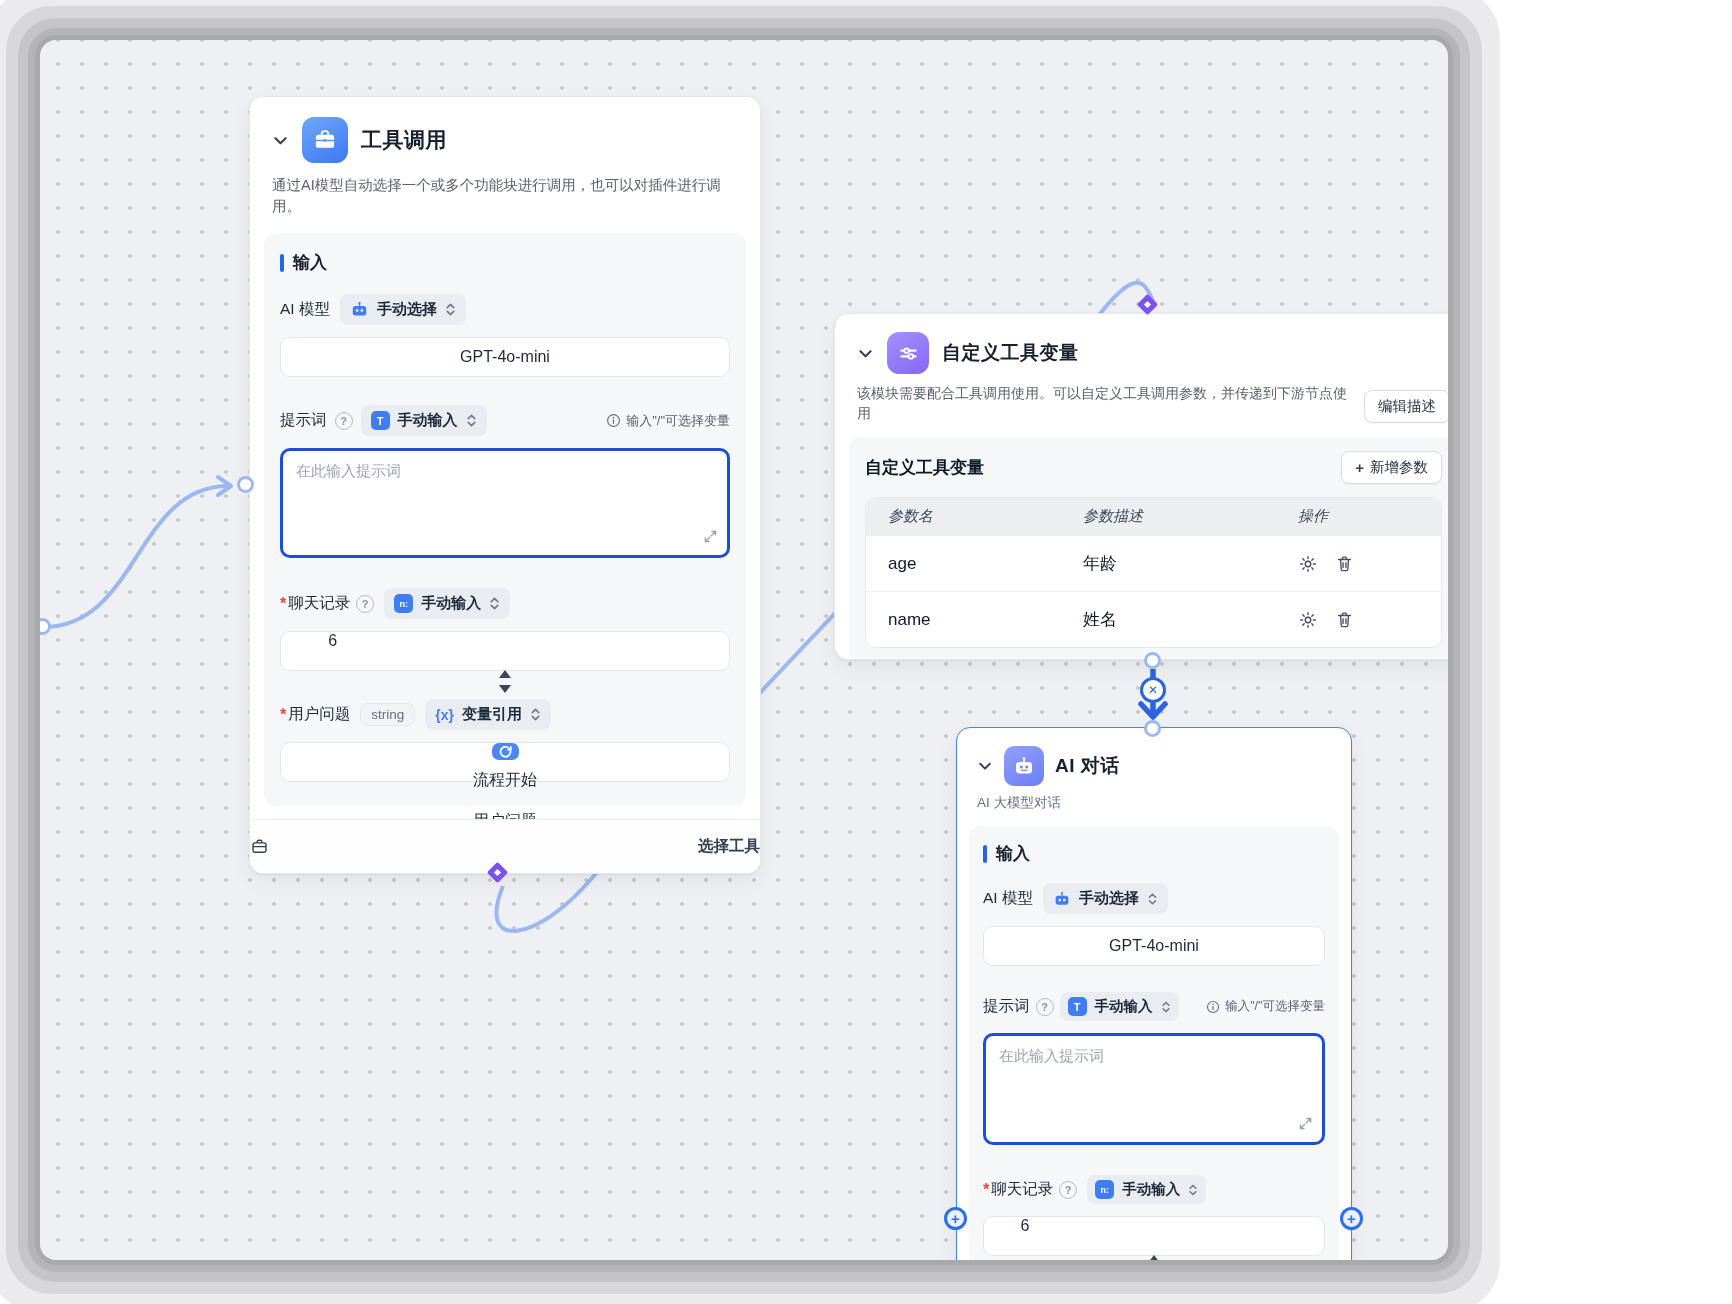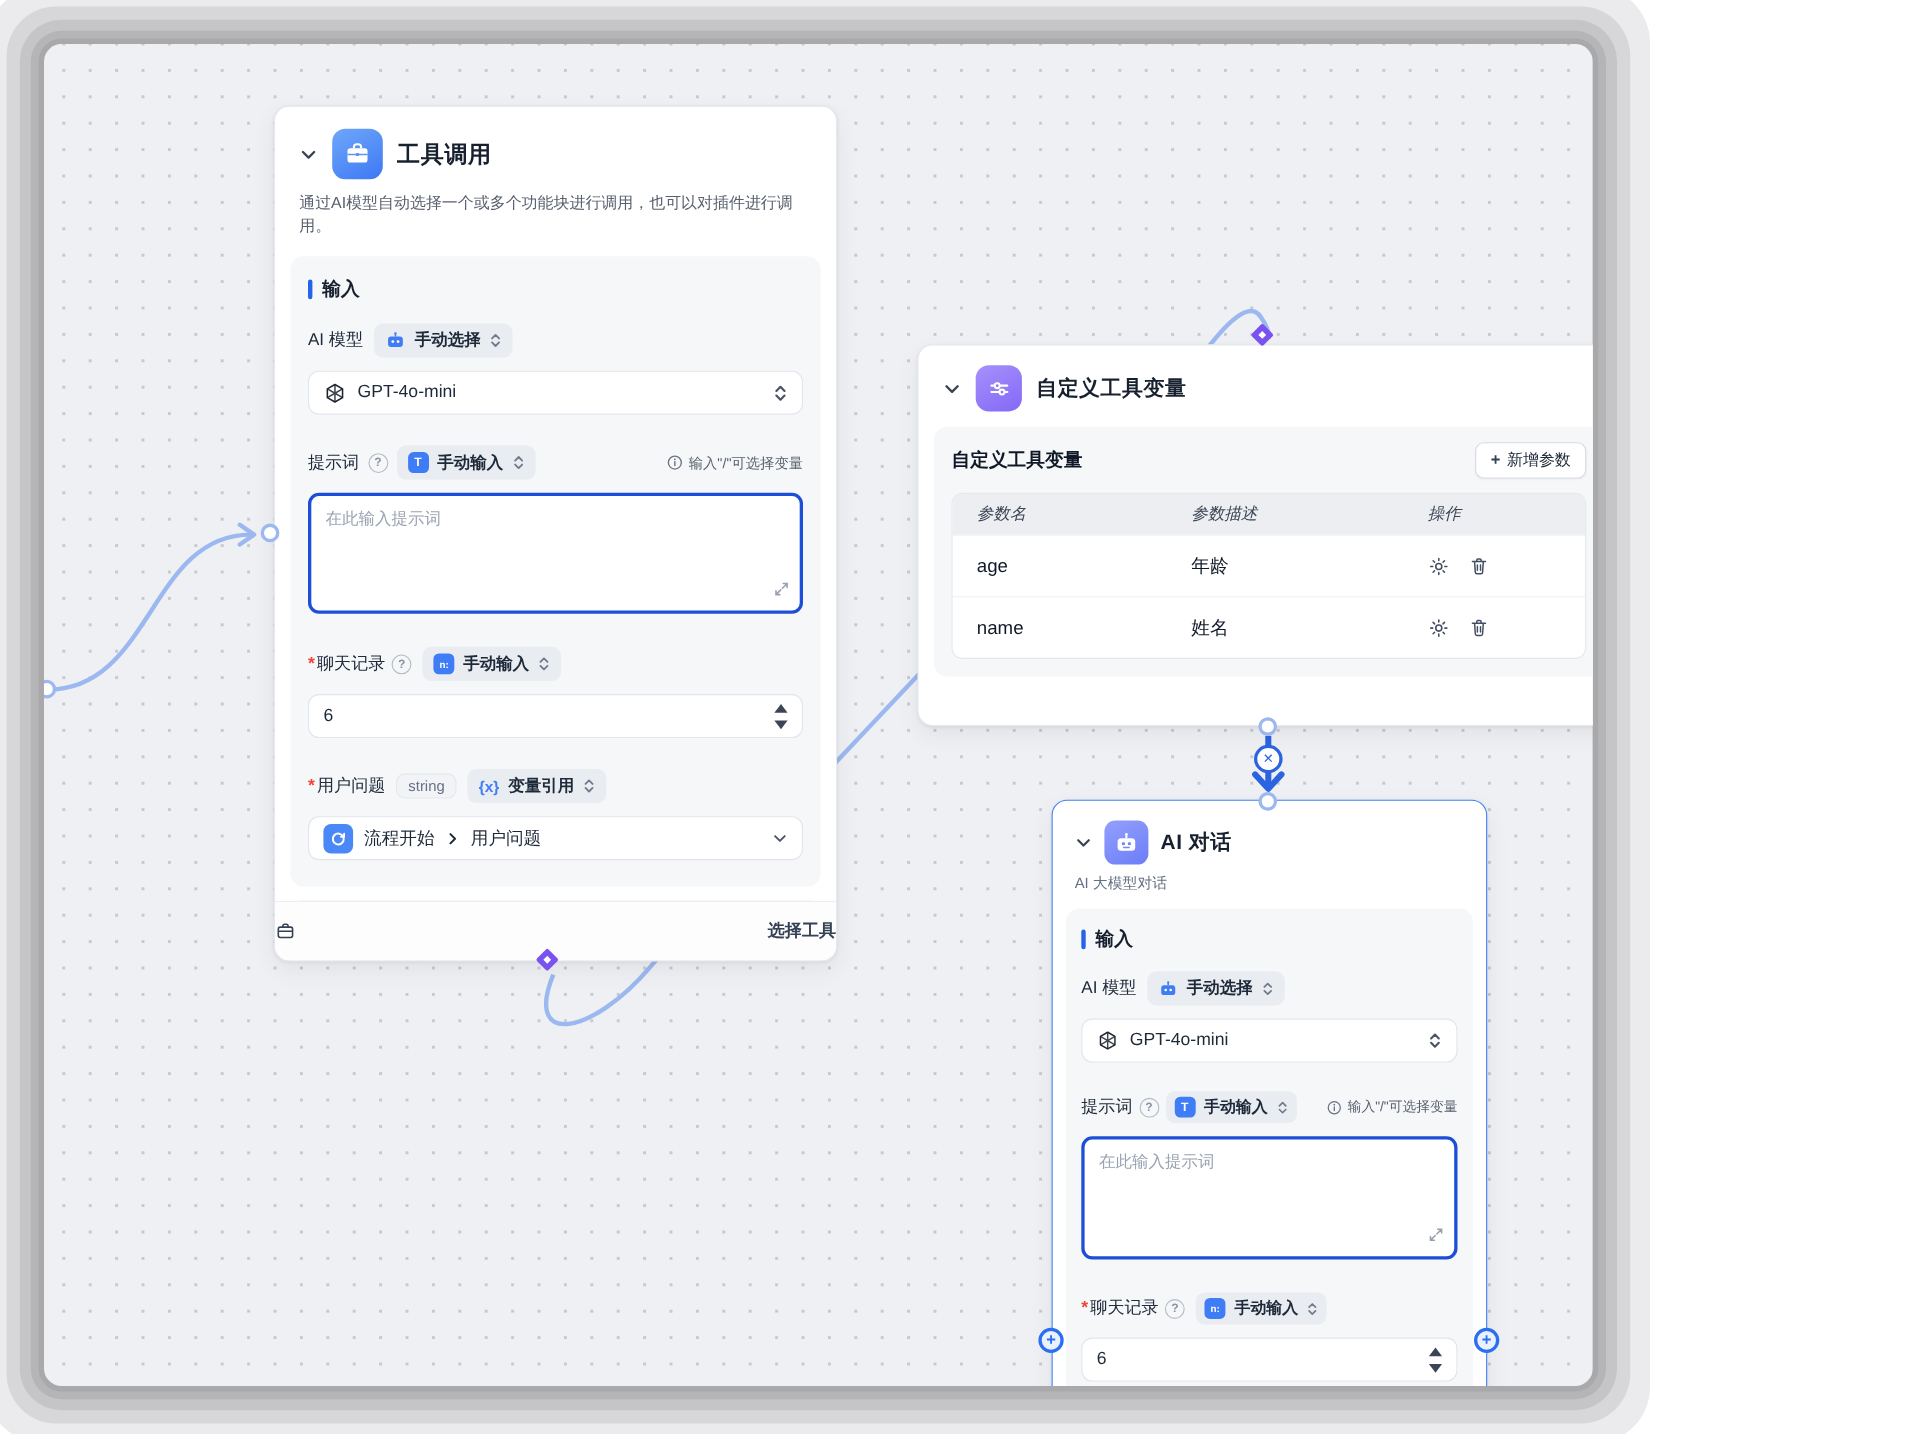--- a/index.html
+++ b/index.html
@@ -56,21 +56,21 @@
            font-size:13.5px; color:#667085; }
 
   .help { width:18px; height:18px; border-radius:50%; border:1.4px solid #b4bbc7; color:#8a93a4;
           font-size:11px; font-weight:700; display:inline-flex; align-items:center; justify-content:center; }
 
   .hint { display:flex; align-items:center; gap:5px; font-size:13px; color:#59616f; white-space:nowrap; }
   .hint.sm { font-size:12.5px; }
 
   .select, .numinput, .flowselect {
     height:40px; background:#fff; border:1px solid #e2e5eb; border-radius:10px;
-    display:flex; align-items:center; gap:10px; padding:0 13px; margin-top:12px; cursor:pointer;
+    display:flex; align-items:center; gap:10px; padding:0 3px; margin-top:12px; cursor:pointer;flex-direction:column;
   }
   .sel-txt { font-size:16px; color:#1d2939; }
   .spacer { flex:1; }
 
   .textarea { position:relative; background:#fff; border:3px solid #1d4ed8; border-radius:10px;
               height:110px; margin-top:12px; padding:11px 13px; }
   .ph { font-size:15px; color:#9aa3b2; }
   .expand { position:absolute; right:9px; bottom:7px; }
 
   .numinput input { border:none; outline:none; font-size:16px; color:#1d2939; width:80%;
@@ -305,20 +305,24 @@
           </svg>
       </span>
       <span class="node-icon icon-purple">
         <svg width="23" height="23" viewBox="0 0 24 24" fill="none">
             <path d="M4.5 9h15M4.5 15h15" stroke="#fff" stroke-width="2.1" stroke-linecap="round"></path>
             <circle cx="10" cy="9" r="2.3" fill="#8f74f9" stroke="#fff" stroke-width="2"></circle>
             <circle cx="14.5" cy="15" r="2.3" fill="#8f74f9" stroke="#fff" stroke-width="2"></circle>
           </svg>
       </span>
       <span class="node-title md">自定义工具变量</span>
+    </div>
+    <div class="desc-row">
+      <span class="txt">该模块需要配合工具调用使用。可以自定义工具调用参数，并传递到下游节点使用</span>
+      <span class="btn">编辑描述</span>
     </div>
 
     <div class="panel tight" style="margin-top:14px;">
       <div class="ptitle-row">
         <span class="ptitle">自定义工具变量</span>
         <span class="btn">
           <span class="plus">+</span>
           <span>新增参数</span>
         </span>
       </div>

